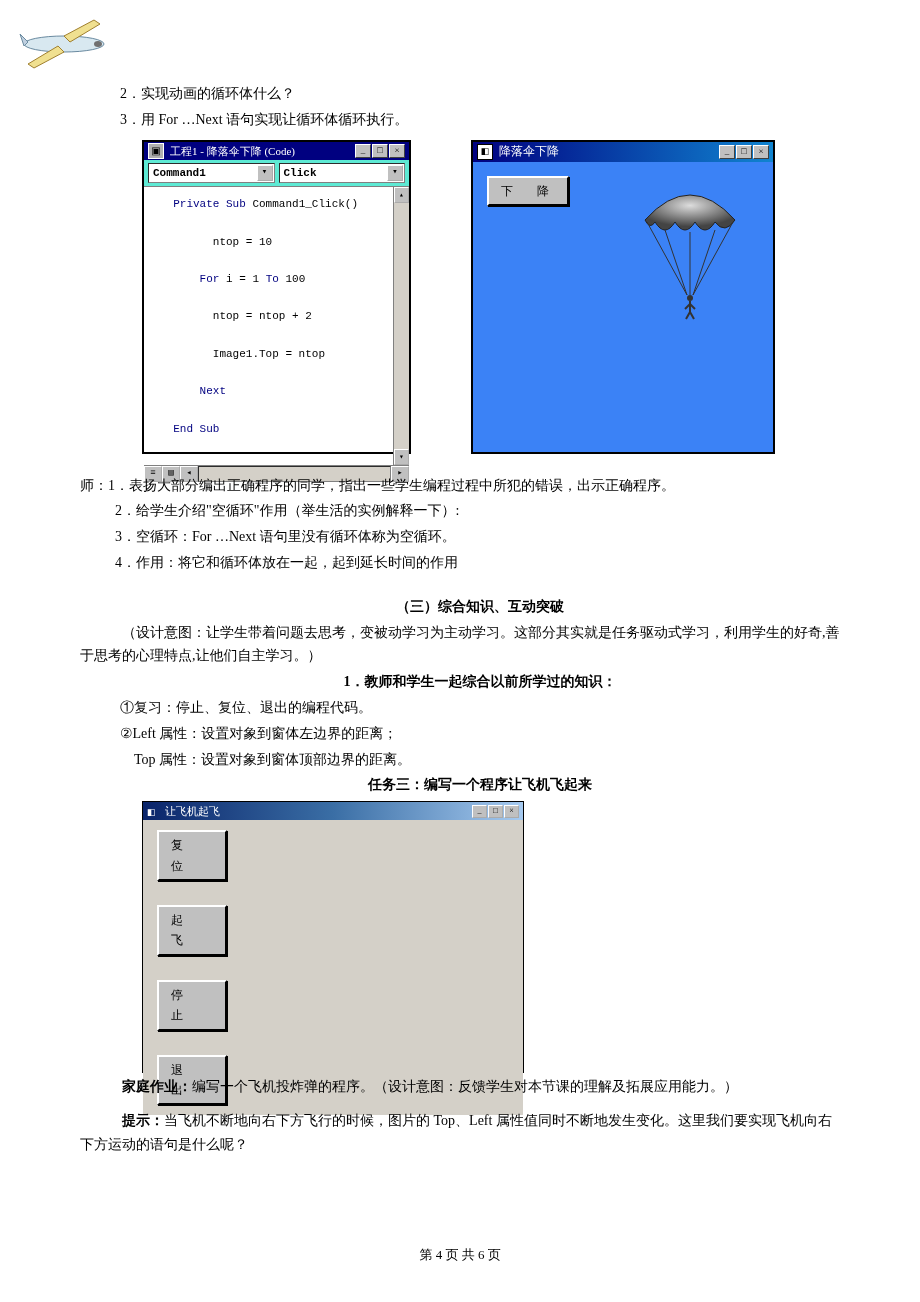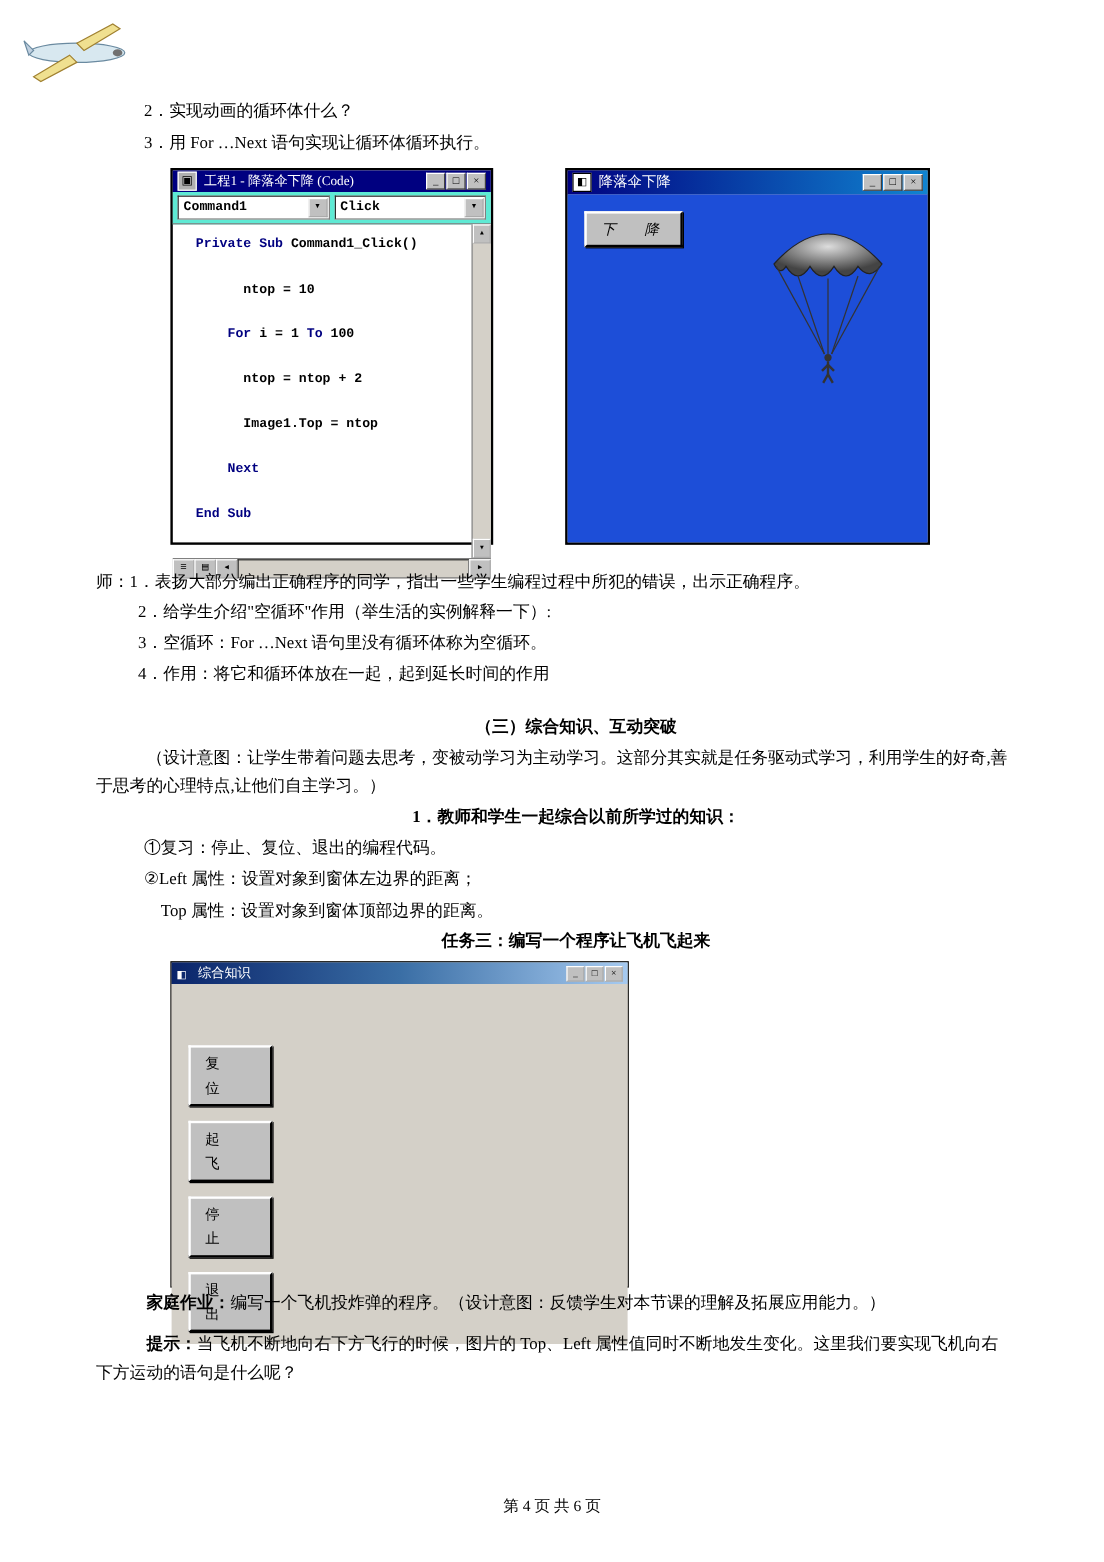--- a/index.html
+++ b/index.html
@@ -112,25 +112,24 @@
     font-size: 9px;
     line-height: 13px;
   }
   .codewin .codearea {
     flex: 1;
     position: relative;
     display: flex;
   }
   .codewin .code {
     flex: 1;
-    padding: 8px 6px;
+    padding: 8px 16px;
     white-space: pre;
     line-height: 1.7;
     overflow: hidden;
-    font-weight: bold;
   }
   .codewin .vscroll {
     width: 15px;
     background: #c0c0c0;
     border-left: 1px solid #808080;
     display: flex;
     flex-direction: column;
   }
   .codewin .vscroll .sbtn {
     height: 14px;
@@ -208,23 +207,22 @@
     border-right-color: #404040;
     border-bottom-color: #404040;
     color: #000;
     font-size: 9px;
     line-height: 11px;
     text-align: center;
   }
   .formwin .body {
     flex: 1;
     position: relative;
-    background: #1d4ed8;
+    background: #3b82f6;
     padding: 14px;
-    font-style: italic;
   }
   .vbbutton {
     display: inline-block;
     padding: 3px 12px;
     background: #c0c0c0;
     border: 2px outset #fff;
     border-right-color: #404040;
     border-bottom-color: #404040;
     font-family: "SimSun", serif;
     font-size: 12px;
@@ -280,23 +278,22 @@
   .planewin .planearea {
     flex: 1;
     position: relative;
     padding: 10px;
   }
   .planewin .btncol-left {
     width: 70px;
     display: flex;
     flex-direction: column;
     justify-content: space-between;
-    gap: 12px;
+    gap: 24px;
     padding: 10px 8px 10px 14px;
-    margin-top: 41px;
   }
 
   .footer {
     position: absolute;
     bottom: 36px;
     left: 0; right: 0;
     text-align: center;
     font-size: 13px;
   }
 </style>
@@ -415,21 +412,21 @@
     <div class="para bold" style="text-indent:0;">1．教师和学生一起综合以前所学过的知识：</div>
     <div class="para">①复习：停止、复位、退出的编程代码。</div>
     <div class="para">②Left 属性：设置对象到窗体左边界的距离；</div>
     <div class="para">　Top 属性：设置对象到窗体顶部边界的距离。</div>
 
     <div class="para bold">任务三：编写一个程序让飞机飞起来</div>
 
     <div class="planewin">
       <div class="titlebar">
         <span class="wicon">◧</span>
-        <span>综合知识</span>
+        <span>让飞机起飞</span>
         <span class="tbtns">
           <span class="tbtn">_</span>
           <span class="tbtn">□</span>
           <span class="tbtn">×</span>
         </span>
       </div>
       <div class="body">
         <div class="btncol-left">
           <div style="position:absolute; left:14px; top:12px;">
             <svg width="100" height="60" viewBox="0 0 100 60">

